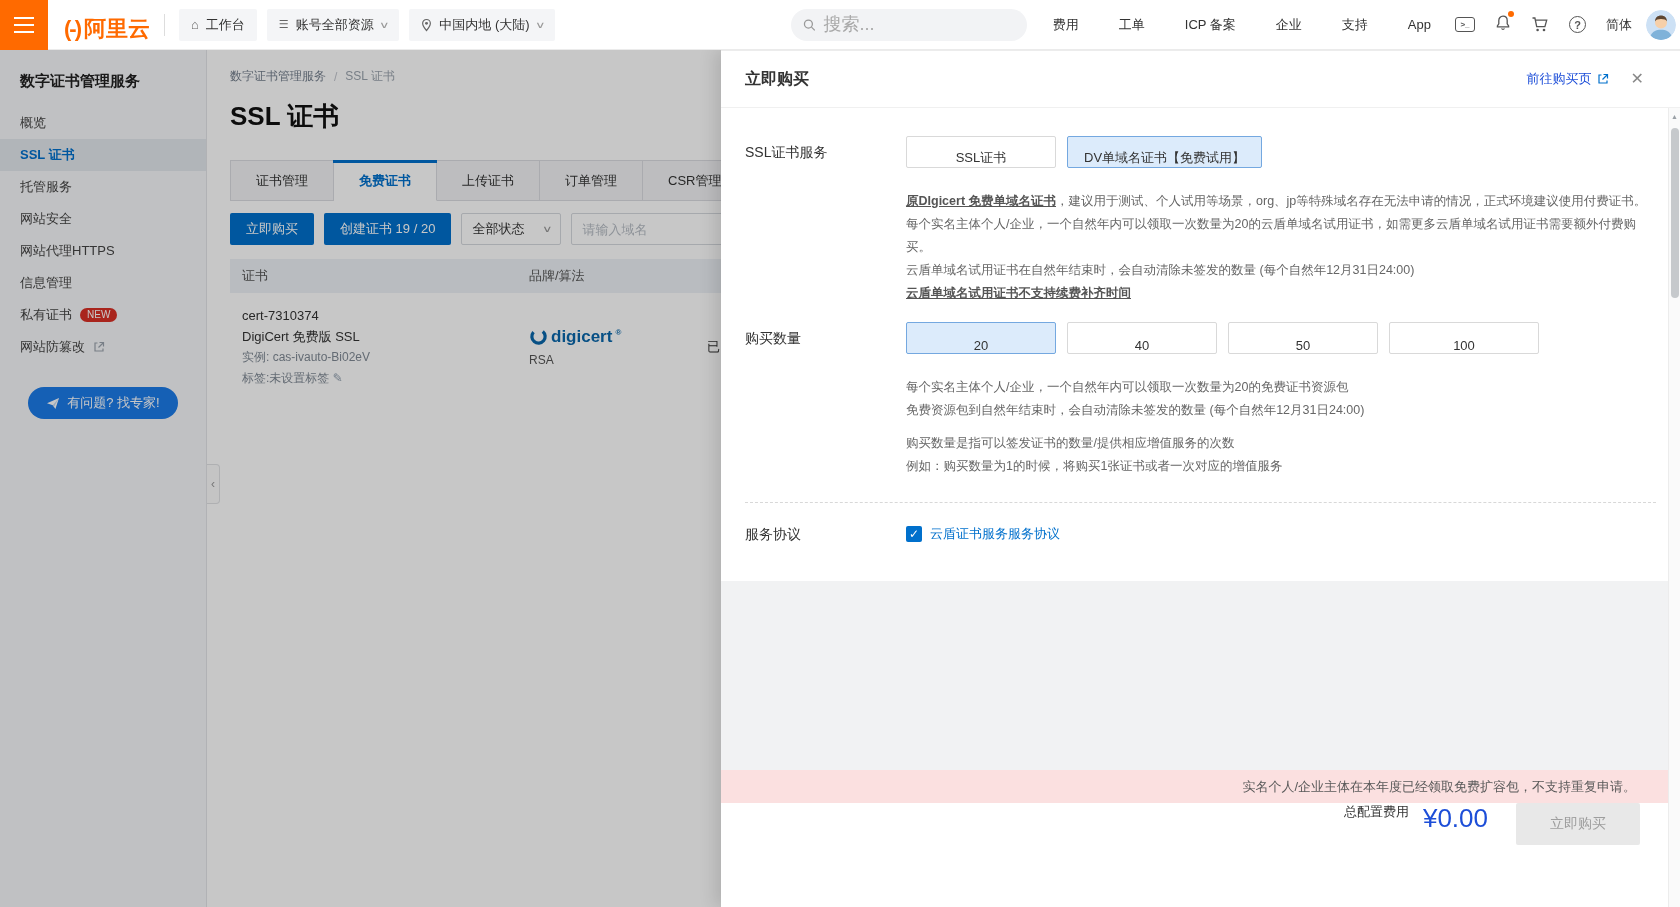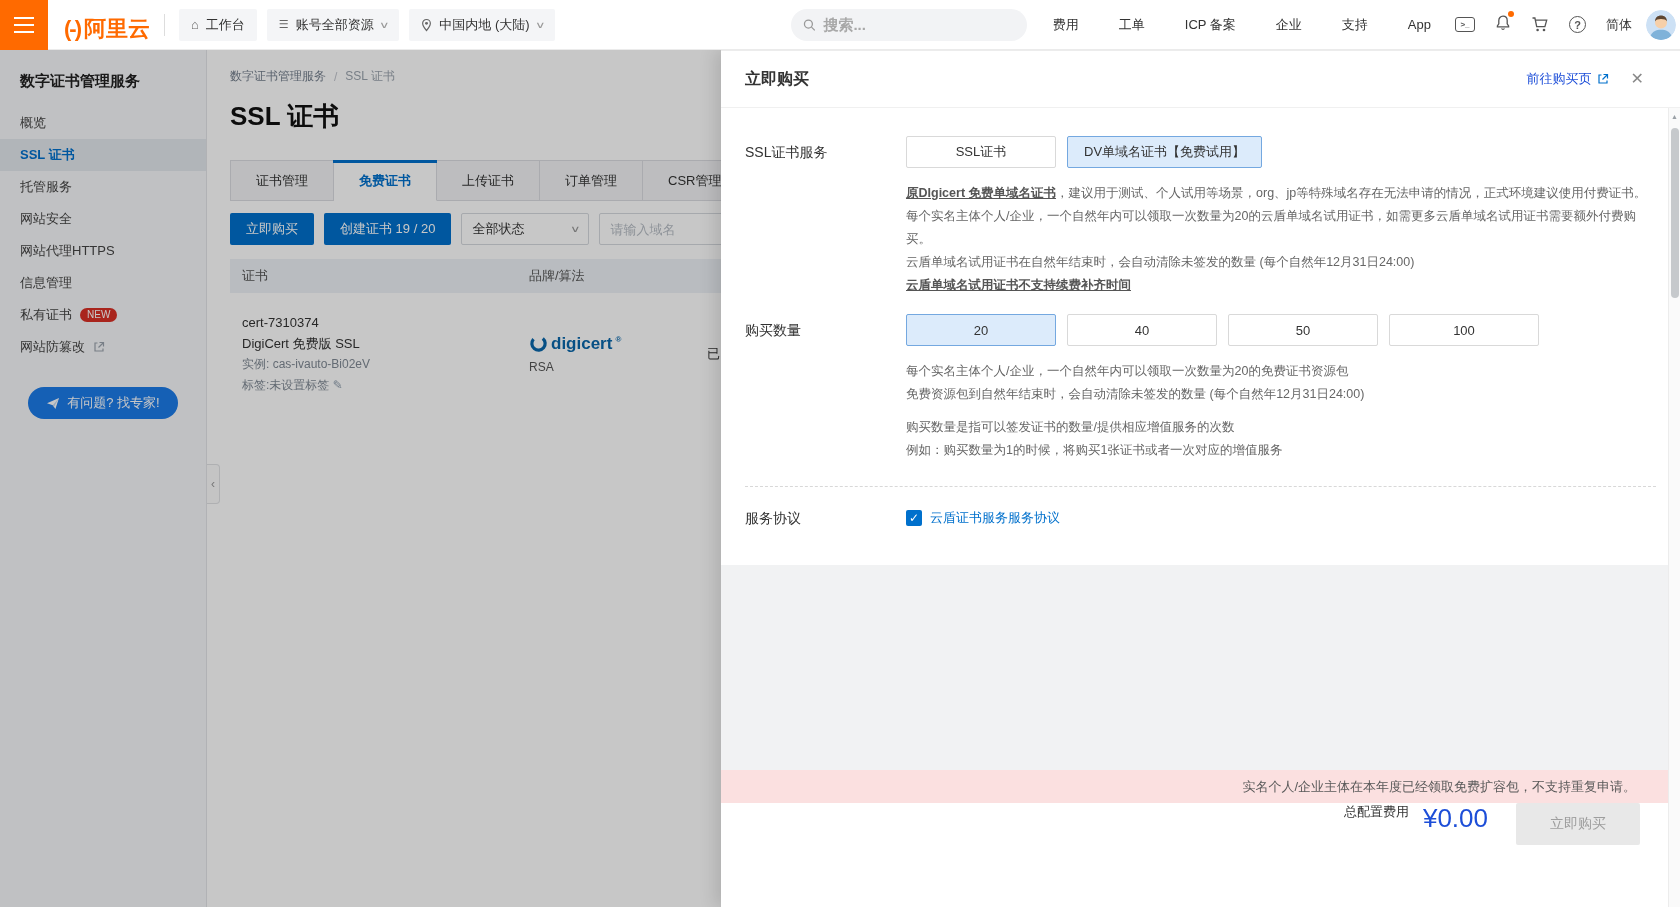--- a/index.html
+++ b/index.html
@@ -16,22 +16,22 @@
   .logo { display:flex; align-items:baseline; margin-left:16px; color:#ff6a00; font-weight:bold; white-space:nowrap; }
   .logo .mark { font-size:22px; letter-spacing:-2px; margin-right:4px; }
   .logo .txt  { font-size:22px;margin-top:9px; }
   .nav-divider { width:1px; height:22px; background:#ddd; margin:0 14px; }
   .nav-btn { height:32px; background:#f4f5f7; border-radius:2px; display:flex; align-items:center;
              gap:7px; padding:0 12px; font-size:13px; color:#333; margin-right:10px; cursor:pointer; white-space:nowrap; }
   .nav-btn .g-ic { color:#666; font-size:13px; line-height:1; }
   .chev { font-size:9px; color:#999; transform:scaleX(1.6); display:inline-block; }
   .nav-search { margin-left:auto; width:236px; height:32px; background:#f2f3f5; border-radius:16px;
                 display:flex; align-items:center; padding:0 12px; gap:8px; }
-  .nav-search input { border:none; outline:none; background:transparent; font-size:15px; color:#4d7c0f; width:100%;
-                      font-family:"Liberation Sans","DejaVu Sans",sans-serif;font-weight:bold; }
+  .nav-search input { border:none; outline:none; background:transparent; font-size:18px; color:#4d7c0f; width:100%;
+                      font-family:"Liberation Sans","DejaVu Sans",sans-serif; }
   .nav-search input::placeholder { color:#a8a8a8; }
   .nav-links { display:flex; align-items:center; margin-left:26px; gap:40px; }
   .nav-links .lnk { font-size:13px; color:#333; cursor:pointer; white-space:nowrap; }
   .nav-icons { display:flex; align-items:center; gap:20px; margin-left:24px; margin-right:14px; }
   .icon-term { width:20px; height:15px; border:1.5px solid #555; border-radius:3px; font-size:8px; color:#555;
                display:flex; align-items:center; justify-content:center; font-weight:bold; cursor:pointer; }
   .bell-wrap { position:relative; cursor:pointer; }
   .bell-dot { position:absolute; top:-3px; right:-3px; width:6px; height:6px; border-radius:50%; background:#ff6a00; }
   .icon-help { width:17px; height:17px; border:1.5px solid #555; border-radius:50%; font-size:11px; color:#555;
                display:flex; align-items:center; justify-content:center; font-weight:bold; cursor:pointer; }
@@ -61,30 +61,30 @@
   .tabs { display:flex; margin-top:26px; }
   .tab { height:41px; padding:0 25px; display:flex; align-items:center; font-size:13px; color:#333;
          background:#f2f3f5; border:1px solid #dadce0; border-left:none; cursor:pointer; position:relative; }
   .tab:first-child { border-left:1px solid #dadce0; }
   .tab.active { background:#fff; color:#0070cc; font-weight:bold; border-bottom-color:#fff; }
   .tab.active::before { content:""; position:absolute; top:-1px; left:-1px; right:-1px; height:3px; background:#0070cc; }
 
   .toolbar { display:flex; align-items:center; margin-top:12px; gap:10px; }
   .btn-primary { height:32px; background:#0070cc; color:#fff; font-size:13px; border:none; border-radius:2px;
                  padding:0 16px; cursor:pointer; white-space:nowrap; font-family:inherit; }
-  .select-box { width:128px; height:32px; border:1px solid #d5d9de; border-radius:2px; background:#fff;
+  .select-box { width:100px; height:32px; border:1px solid #d5d9de; border-radius:2px; background:#fff;
                 display:flex; align-items:center; justify-content:space-between; padding:0 10px; font-size:13px; color:#333; cursor:pointer; }
   .input-box { width:380px; height:32px; border:1px solid #d5d9de; border-radius:2px; background:#fff;
                padding:0 10px; font-size:13px; color:#333; outline:none; font-family:inherit; }
   .input-box::placeholder { color:#b6bcc4; }
 
   table.cert-table { margin-top:14px; border-collapse:collapse; width:1450px; table-layout:fixed; }
   .cert-table th { background:#edf1f6; font-size:13px; font-weight:normal; color:#555; text-align:left;
                    height:34px; padding:0 12px; }
-  .cert-table td { padding:19px 12px; vertical-align:middle; font-size:13px; color:#333; }
+  .cert-table td { padding:12px 12px; vertical-align:middle; font-size:13px; color:#333; }
   .cell-line { line-height:21px; }
   .cell-sub { color:#808a95; font-size:12px; line-height:21px; }
   .pencil { color:#8c9bab; font-size:12px; cursor:pointer; }
   .brandcell { display:flex; flex-direction:column; gap:6px; }
   .digicert { display:flex; align-items:flex-start; gap:3px; color:#0a67ab; font-weight:bold; font-size:17px; }
   .digicert sup { font-size:8px; margin-top:1px; }
   .alg { font-size:12px; color:#555; }
 
   
   .dim { position:absolute; top:50px; left:0; right:0; bottom:0; background:rgba(0,0,0,0.22); z-index:50; }
@@ -98,24 +98,24 @@
   .modal-header-right { margin-left:auto; display:flex; align-items:center; gap:22px; }
   .goto-link { color:#1d4ed8; font-size:13px; display:flex; align-items:center; gap:5px; cursor:pointer; text-decoration:none; }
   .modal-close { font-size:16px; color:#888; cursor:pointer; line-height:1; }
 
   .modal-form { background:#fff; padding:28px 24px 38px 24px; flex:0 0 auto; }
   .form-row { display:flex; margin-bottom:0; }
   .form-label { width:161px; flex:0 0 auto; font-size:14px; color:#333; line-height:32px; }
   .form-control { flex:1; }
   .opt-row { display:flex; gap:11px; }
   .opt-btn { min-width:150px; height:32px; border:1px solid #d9d9d9; background:#fff; border-radius:2px;
-             font-size:13px; color:#333; display:flex; align-items:center; justify-content:center;
+             font-size:13px; color:#333; display:flex; align-items:flex-end; justify-content:center;
              padding:0 16px; cursor:pointer; white-space:nowrap; }
   .opt-btn.selected { background:#dcebfb; border-color:#74a8e0; }
-  .desc-block { margin-top:14px; font-size:12.5px; color:#666; line-height:23px; }
+  .desc-block { margin-top:22px; font-size:12.5px; color:#666; line-height:23px; }
   .desc-strong { color:#555; font-weight:bold; text-decoration:underline; }
   .desc-gap { height:10px; }
   .row-gap { height:17px; }
   .dashed-divider { border-top:1px dashed #d8d8d8; margin:24px 0 22px 0; }
   .agree-wrap { display:flex; align-items:center; gap:8px; }
   .checkbox { width:16px; height:16px; background:#0070cc; border-radius:2px; color:#fff; font-size:12px;
               display:flex; align-items:center; justify-content:center; cursor:pointer; line-height:1; }
   .agree-link { color:#0070cc; font-size:13px; cursor:pointer; text-decoration:none; }
 
   .modal-filler { flex:1; background:#f1f2f3; }

